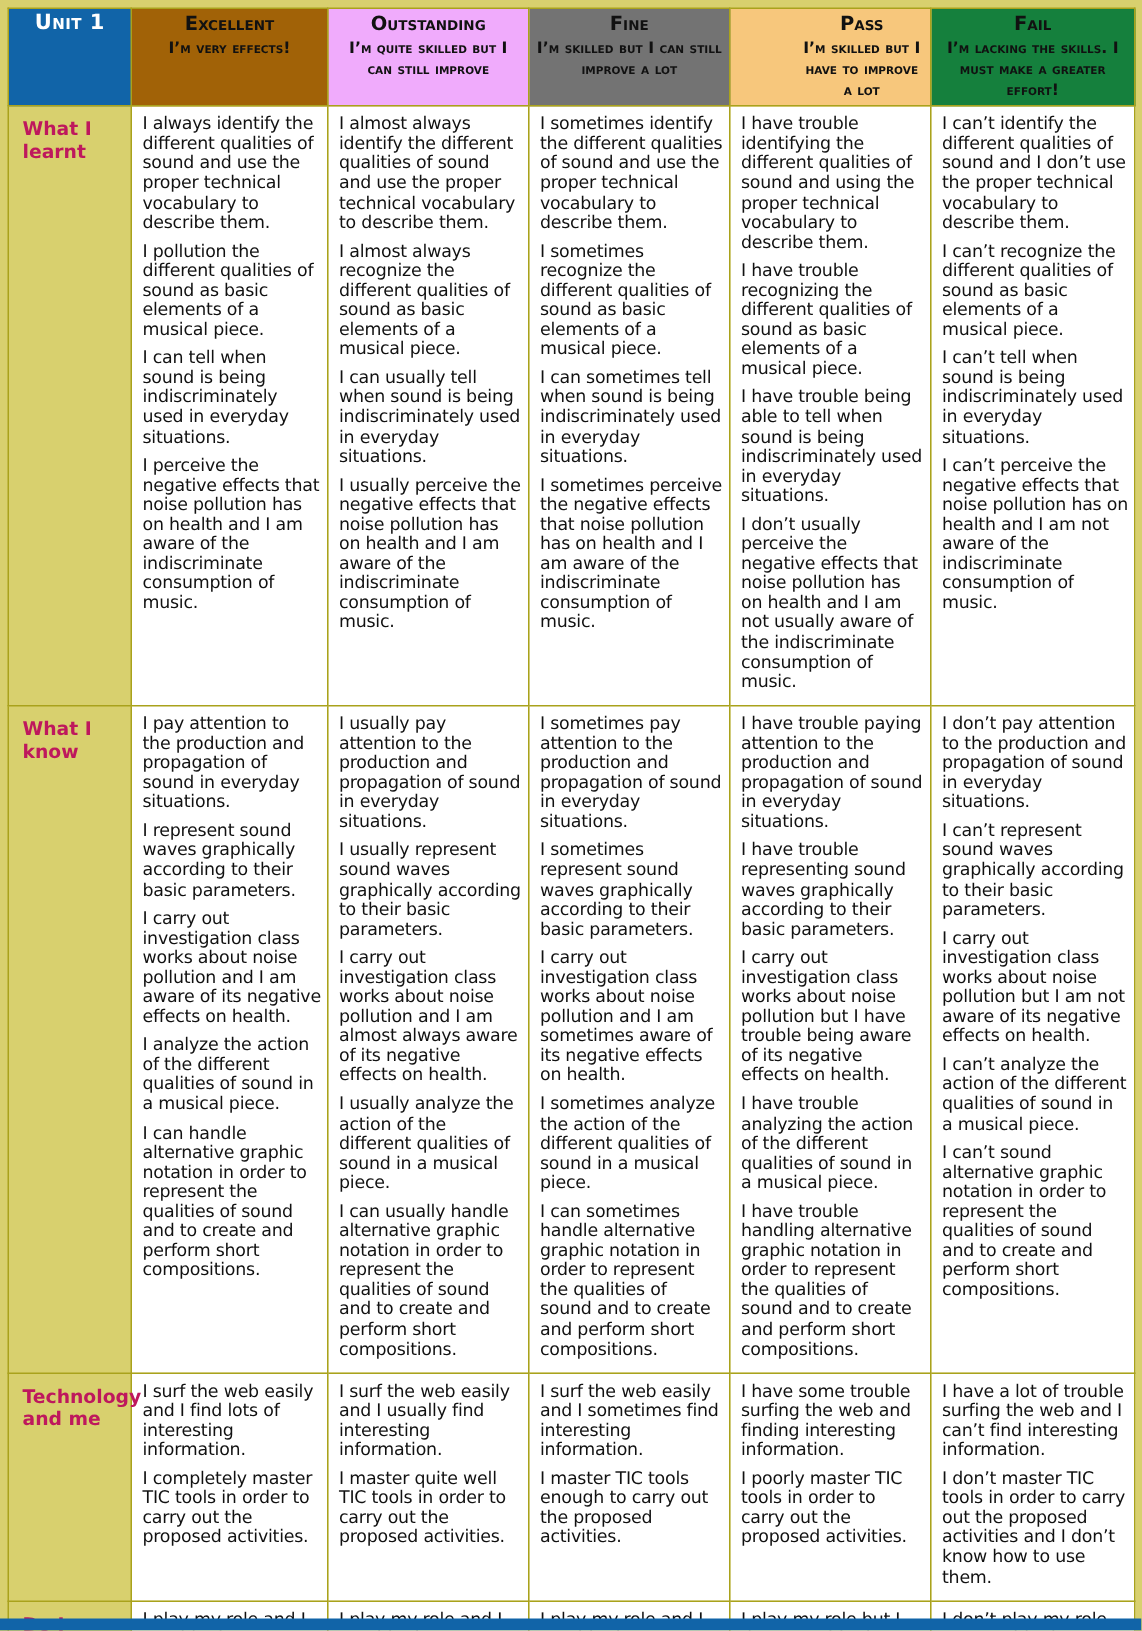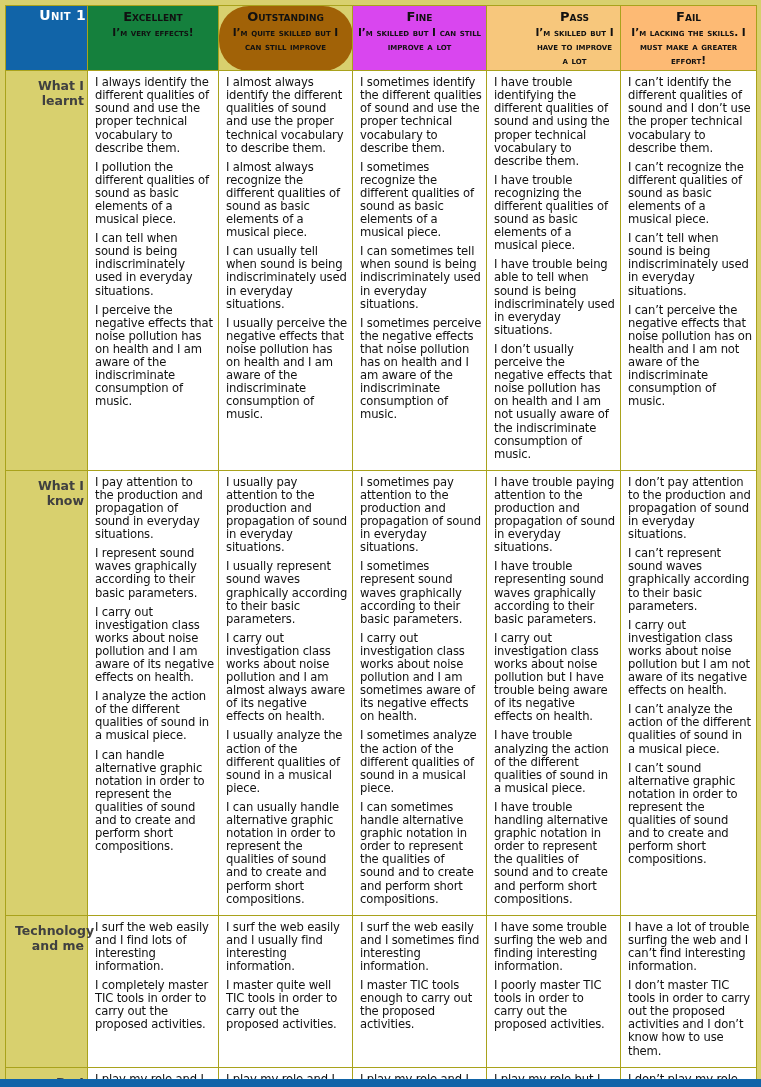--- a/index.html
+++ b/index.html
@@ -25,21 +25,21 @@
     vertical-align:top;
     box-sizing:border-box;
   }
   
   th.unit-cell{
     background:#1164a8;
     color:#ffffff;
     font-variant:small-caps;
     font-weight:bold;
     font-size:14px;
-    text-align:right;
+    text-align:center;
     vertical-align:middle;
     letter-spacing:.3px;
   }
   th.col-header{
     text-align:center;
     vertical-align:middle;
     padding:3px 4px;
     color:#111111;
   }
   .col-title{
@@ -51,25 +51,25 @@
   .col-subtitle{
     font-variant:small-caps;
     font-weight:bold;
     font-size:10.5px;
     line-height:1.3;
     margin-top:1px;
   }
   
   th.row-header{
     background:#d8d06e;
-    color:#404040;
+    color:#be185d;
     font-weight:bold;
     font-size:12.5px;
     line-height:1.22;
-    text-align:right;
+    text-align:left;
     padding:7px 3px 0 9px;
   }
   
   td.body-cell{
     background:#ffffff;
     padding:5px 4px 3px 7px;
     margin-left:48px;
   }
   p.crit{
     margin:0 0 6px 0;
@@ -95,37 +95,37 @@
         <col style="width:131px">
         <col style="width:134px">
       <col style="width:134px">
         <col style="width:134px">
         <col style="width:136px">
     </colgroup>
     <thead>
       <tr id="header-row" style="height:60px;">
         <th class="unit-cell">Unit 1</th>
 
-      <th class="col-header" style="background: #15803d; margin-top: 27px;">
+      <th class="col-header" style="background: #a16207; margin-top: 27px;">
             <div class="col-title">Excellent</div>
             <div class="col-subtitle">I’m very effects!</div>
           </th>
-          <th class="col-header" style="background: #a16207; border-radius: 30px;">
+          <th class="col-header" style="background: #f0abfc;">
             <div class="col-title">Outstanding</div>
             <div class="col-subtitle">I’m quite skilled but I can still improve</div>
           </th>
-          <th class="col-header" style="background: #d946ef;">
+          <th class="col-header" style="background: #737373;">
             <div class="col-title">Fine</div>
             <div class="col-subtitle">I’m skilled but I can still improve a lot</div>
           </th>
           <th class="col-header" style="background: rgb(247, 199, 124); padding-left: 46px;">
             <div class="col-title">Pass</div>
             <div class="col-subtitle">I’m skilled but I have to improve a lot</div>
           </th>
-          <th class="col-header" style="background: #fdba74;">
+          <th class="col-header" style="background: #15803d;">
             <div class="col-title">Fail</div>
             <div class="col-subtitle">I’m lacking the skills. I must make a greater effort!</div>
           </th>
         </tr>
     </thead>
     <tbody id="rubric-body">
         <tr style="height: 360px;">
           <th class="row-header">What I learnt</th>
           <td class="body-cell">
             <p class="crit">I always identify the different qualities of sound and use the proper technical vocabulary to describe them.</p>

